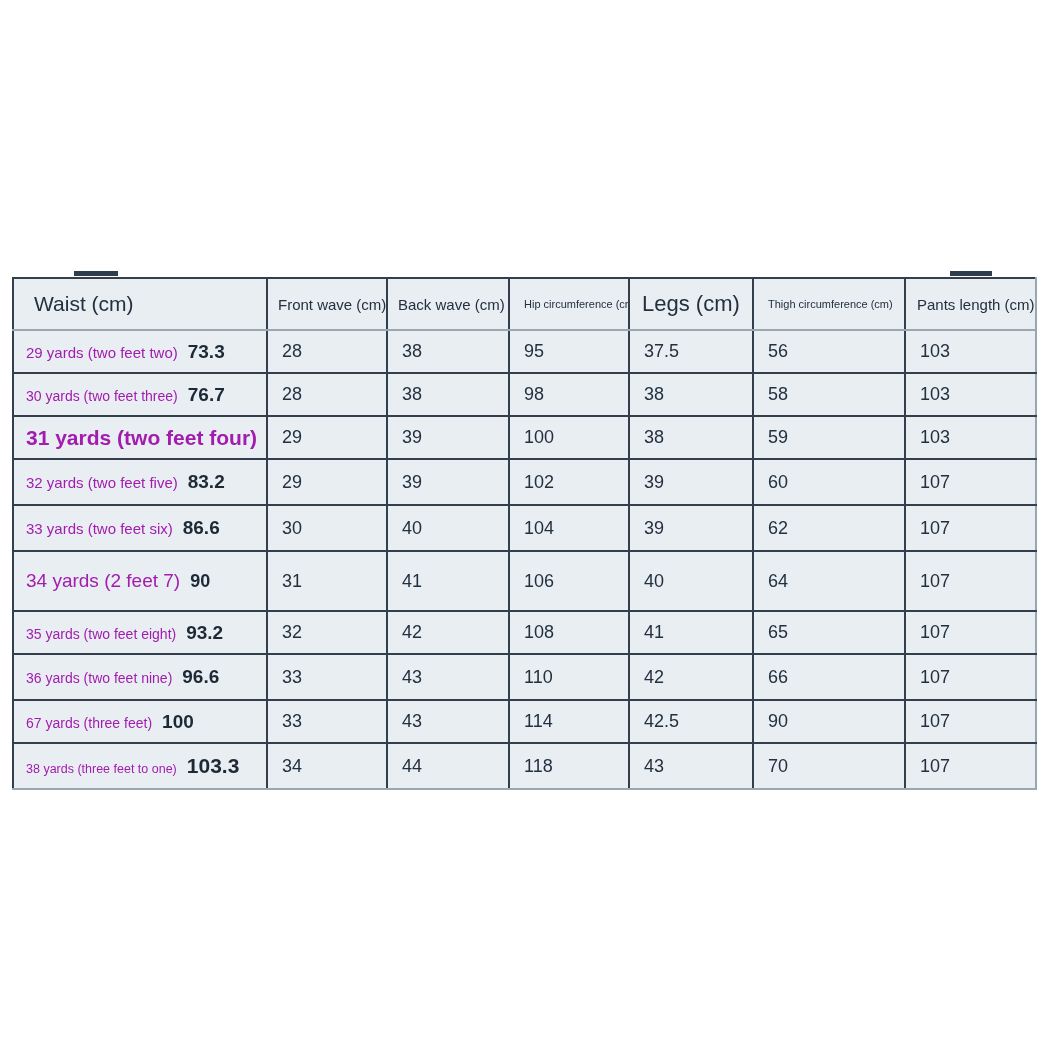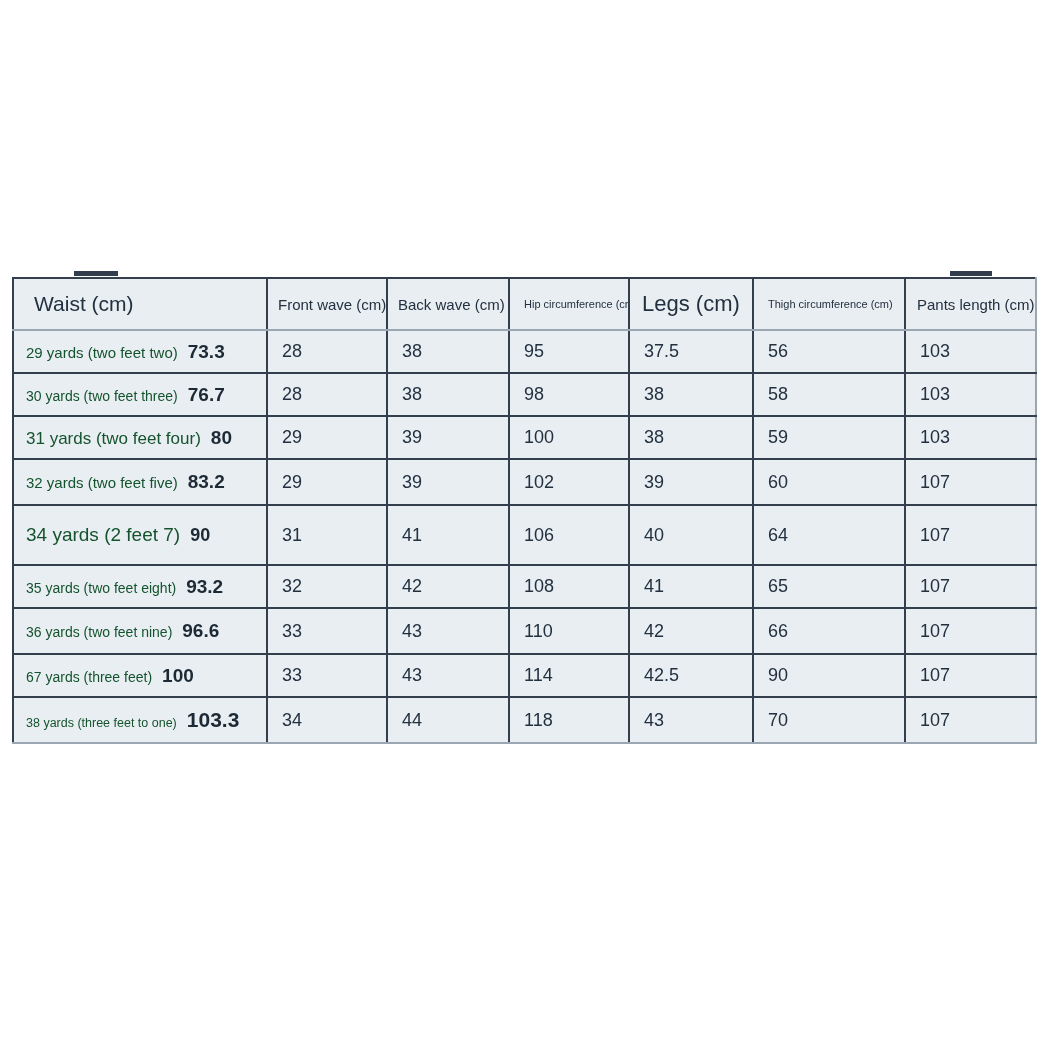--- a/index.html
+++ b/index.html
@@ -93,33 +93,33 @@
   
   td.waist-cell {
     padding-left: 12px !important;
   }
   .waist-inner {
     display: flex;
     align-items: baseline;
     gap: 10px;
   }
   .waist-label {
-    color: #14532d;
+    color: #a21caf;
     font-size: 15px;
   }
   .waist-value {
     font-weight: bold;
     font-size: 19px;
     color: #1d2a36;
   }
   
   .sz-xs .waist-label { font-size: 12.5px; }
   .sz-s  .waist-label { font-size: 14px; }
   .sz-m  .waist-label { font-size: 15px; }
-  .sz-l  .waist-label { font-size: 17px; }
+  .sz-l  .waist-label { font-size: 21px; font-weight: bold; }
   .sz-xl .waist-label { font-size: 19px; }
   .sz-xs .waist-value { font-size: 21px; }
   .sz-xl .waist-value { font-size: 18px; }
   .sz-l  .waist-value { font-size: 19px; }
 
   td.num {
     font-weight: bold;
     font-size: 18px;
     color: #1d2a36;
     padding-left: 14px !important;
@@ -211,20 +211,34 @@
           </span>
         </td>
         <td class="num colsep">29</td>
         <td class="num colsep">39</td>
         <td class="num colsep">102</td>
         <td class="num colsep">39</td>
         <td class="num colsep">60</td>
         <td class="num">107</td>
       </tr>
 
+      <tr class="rowsep tall sz-m">
+        <td class="waist-cell colsep">
+          <span class="waist-inner">
+            <span class="waist-label">33 yards (two feet six)</span>
+            <span class="waist-value">86.6</span>
+          </span>
+        </td>
+        <td class="num colsep">30</td>
+        <td class="num colsep">40</td>
+        <td class="num colsep">104</td>
+        <td class="num colsep">39</td>
+        <td class="num colsep">62</td>
+        <td class="num">107</td>
+      </tr>
 
       <tr class="rowsep taller sz-xl">
         <td class="waist-cell colsep">
           <span class="waist-inner">
             <span class="waist-label">34 yards (2 feet 7)</span>
             <span class="waist-value">90</span>
           </span>
         </td>
         <td class="num colsep">31</td>
         <td class="num colsep">41</td>

